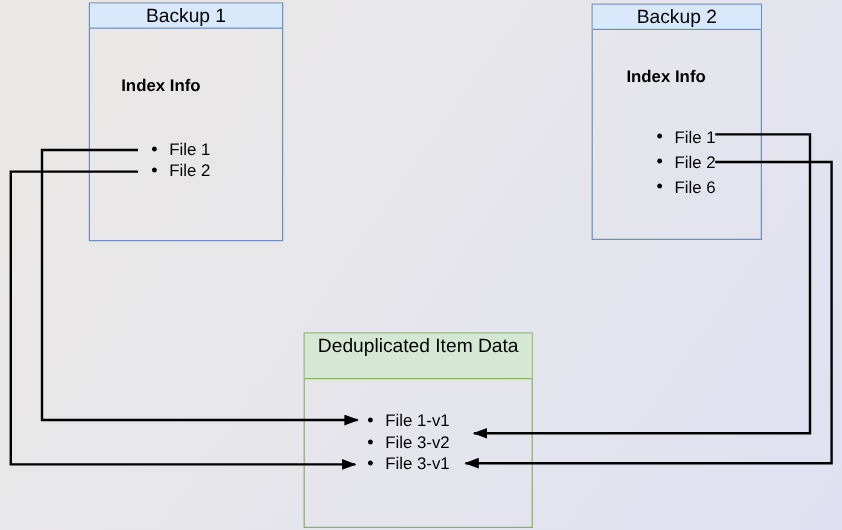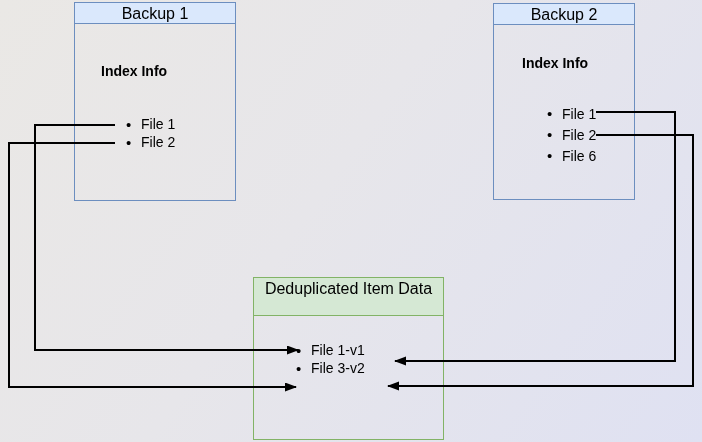--- a/index.html
+++ b/index.html
@@ -97,26 +97,29 @@
         <span>File 2</span>
       </div>
       <div class="file-item">
         <span>File 6</span>
       </div>
     </div>
   </div>
 
   <div class="box green" style="left:253px; top:277px; width:191px; height:163px;">
     <div class="box-header">Deduplicated Item Data</div>
-    <div class="file-list list-dd" style="left:41px; top:63px;">
+    <div class="file-list list-dd" style="left:51px; top:63px;">
       <div class="file-item">
         <span>File 1-v1</span>
       </div>
       <div class="file-item">
         <span>File 3-v2</span>
+      </div>
+      <div class="file-item">
+        <span>File 3-v1</span>
       </div>
     </div>
   </div>
 
   <svg class="wires" viewBox="0 0 702 442">
     <defs>
       <marker id="ah" markerUnits="userSpaceOnUse" markerWidth="14" markerHeight="10" refX="11" refY="4.5" orient="auto">
         <path d="M0,0 L12,4.5 L0,9 Z"></path>
       </marker>
     </defs>

